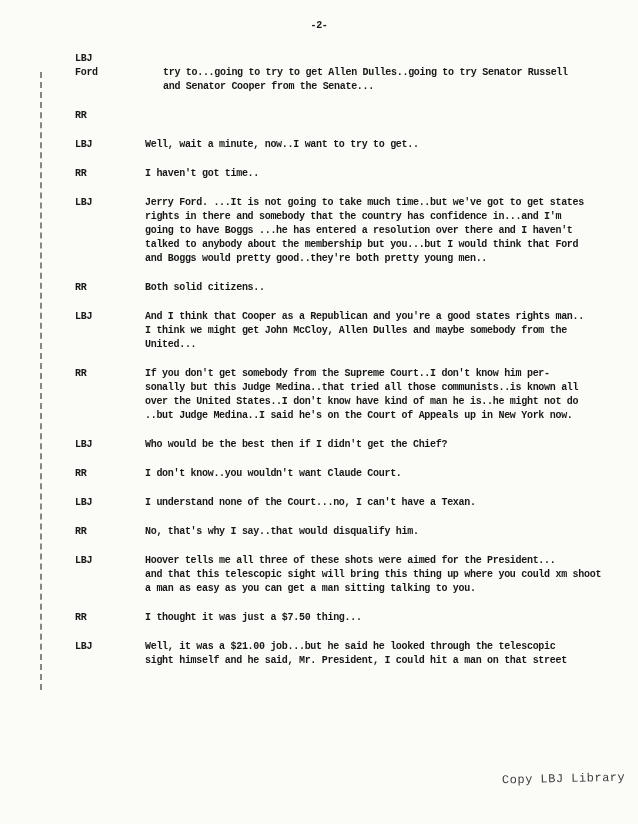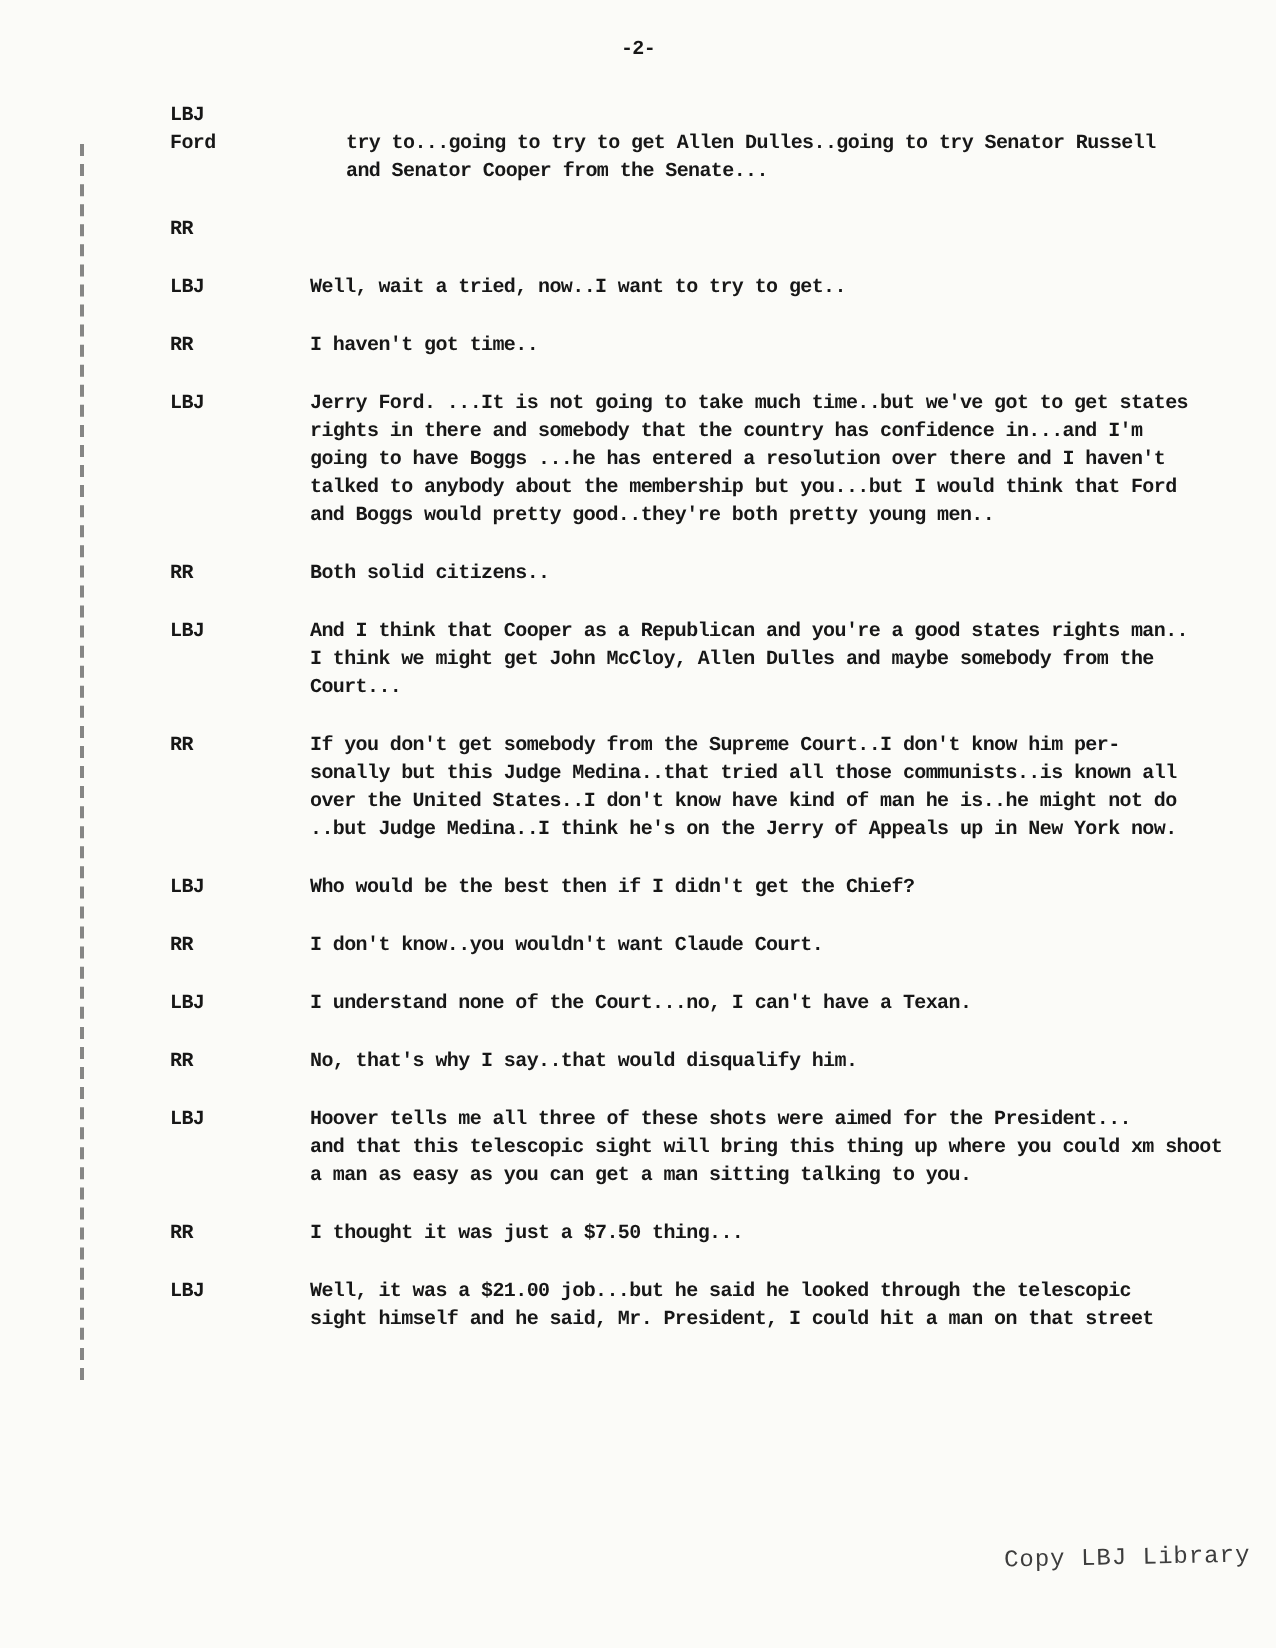--- a/index.html
+++ b/index.html
@@ -25,21 +25,21 @@
     top: 20px;
     left: 0;
     width: 100%;
     text-align: center;
     font-size: 10px;
     font-weight: bold;
     letter-spacing: -0.3px;
   }
   .transcript {
     position: absolute;
-    left: 85px;
+    left: 75px;
     top: 52px;
     width: 545px;
   }
   .entry { display: flex; margin-bottom: 15px; }
   .speaker {
     flex: 0 0 70px;
     width: 70px;
     font-size: 10px;
     font-weight: bold;
     line-height: 14px;
@@ -80,21 +80,21 @@
       </div>
       <div class="entry">
         <div class="speaker">
           <div>RR</div>
         </div>
       </div>
       <div class="entry">
         <div class="speaker">
           <div>LBJ</div>
         </div>
-        <div class="lines"><div>Well, wait a tried, now..I want to try to get..</div></div>
+        <div class="lines"><div>Well, wait a minute, now..I want to try to get..</div></div>
       </div>
       <div class="entry">
         <div class="speaker">
           <div>RR</div>
         </div>
         <div class="lines"><div>I haven't got time..</div></div>
       </div>
       <div class="entry">
         <div class="speaker">
           <div>LBJ</div>
@@ -104,27 +104,27 @@
       <div class="entry">
         <div class="speaker">
           <div>RR</div>
         </div>
         <div class="lines"><div>Both solid citizens..</div></div>
       </div>
       <div class="entry">
         <div class="speaker">
           <div>LBJ</div>
         </div>
-        <div class="lines"><div>And I think that Cooper as a Republican and you're a good states rights man..</div><div>I think we might get John McCloy, Allen Dulles and maybe somebody from the</div><div>Court...</div></div>
+        <div class="lines"><div>And I think that Cooper as a Republican and you're a good states rights man..</div><div>I think we might get John McCloy, Allen Dulles and maybe somebody from the</div><div>United...</div></div>
       </div>
       <div class="entry">
         <div class="speaker">
           <div>RR</div>
         </div>
-        <div class="lines"><div>If you don't get somebody from the Supreme Court..I don't know him per-</div><div>sonally but this Judge Medina..that tried all those communists..is known all</div><div>over the United States..I don't know have kind of man he is..he might not do</div><div>..but Judge Medina..I think he's on the Jerry of Appeals up in New York now.</div></div>
+        <div class="lines"><div>If you don't get somebody from the Supreme Court..I don't know him per-</div><div>sonally but this Judge Medina..that tried all those communists..is known all</div><div>over the United States..I don't know have kind of man he is..he might not do</div><div>..but Judge Medina..I said he's on the Court of Appeals up in New York now.</div></div>
       </div>
       <div class="entry">
         <div class="speaker">
           <div>LBJ</div>
         </div>
         <div class="lines"><div>Who would be the best then if I didn't get the Chief?</div></div>
       </div>
       <div class="entry">
         <div class="speaker">
           <div>RR</div>

